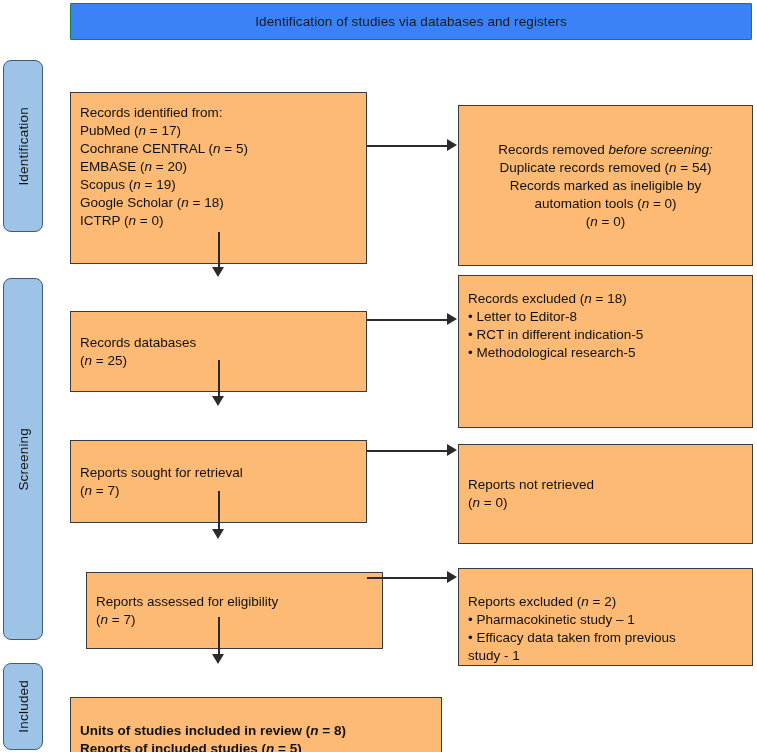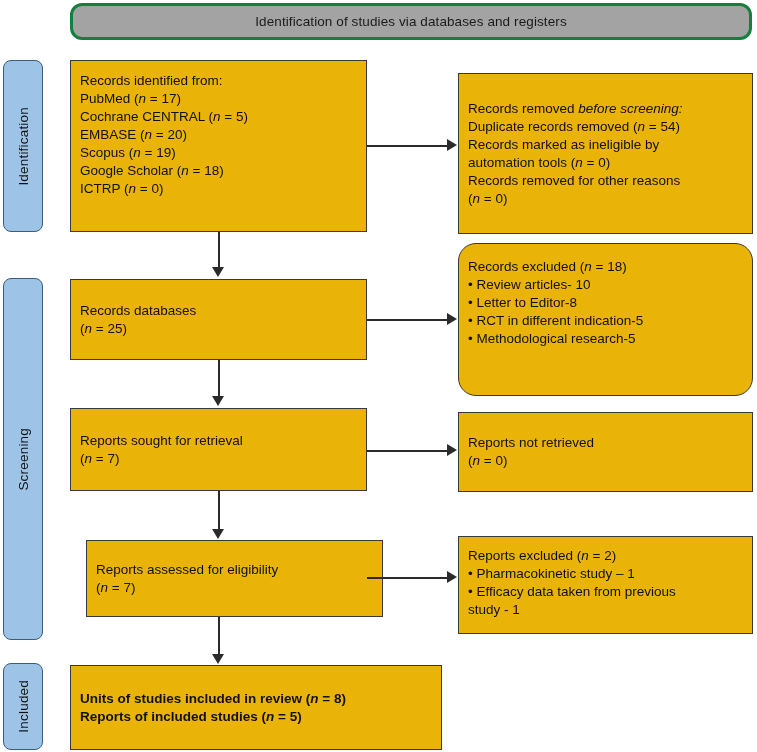--- a/index.html
+++ b/index.html
@@ -19,23 +19,23 @@
     background: #ffffff;
   }
 
   
   .banner {
     position: absolute;
     left: 70px;
     top: 3px;
     width: 682px;
     height: 37px;
-    background: #a3a3a3;
-    border: 3px solid #15803d;
-    border-radius: 12px;
+    background: #3b82f6;
+    border: 1px solid #15803d;
+    border-radius: 1px;
     box-sizing: border-box;
     display: flex;
     align-items: center;
     justify-content: center;
     color: #1a1a1a;
     font-size: 13.5px;
     letter-spacing: 0.1px;
   }
 
   
@@ -59,42 +59,43 @@
     white-space: nowrap;
     letter-spacing: 0.2px;
   }
   #stage-identification { top: 60px;  height: 172px; }
   #stage-screening     { top: 278px; height: 362px; }
   #stage-included      { top: 663px; height: 87px;  }
 
   
   .box {
     position: absolute;
-    background: #eab308;
+    background: #fdba74;
     border: 1.4px solid #3a3a3a;
     box-sizing: border-box;
     display: flex;
     flex-direction: column;
     justify-content: center;
     padding: 0 9px;
     font-size: 13.5px;
     line-height: 18px;
     color: #111111;
+    margin-top: 32px;
   }
   .box .ln { white-space: nowrap; }
   .box i { font-style: italic; }
 
   #box-identified      { left: 70px;  top: 60px;  width: 297px; height: 172px; justify-content: flex-start; padding-top: 11px; }
-  #box-removed         { left: 458px; top: 73px;  width: 295px; height: 161px; }
+  #box-removed         { left: 458px; top: 73px;  width: 295px; height: 161px; align-items: center; }
   #box-screened        { left: 70px;  top: 279px; width: 297px; height: 81px;  }
-  #box-excluded-18     { left: 458px; top: 243px; width: 295px; height: 153px; justify-content: flex-start; padding-top: 14px; border-radius: 18px; }
+  #box-excluded-18     { left: 458px; top: 243px; width: 295px; height: 153px; justify-content: flex-start; padding-top: 14px; }
   #box-sought          { left: 70px;  top: 408px; width: 297px; height: 83px;  }
-  #box-not-retrieved   { left: 458px; top: 412px; width: 295px; height: 80px;  }
+  #box-not-retrieved   { left: 458px; top: 412px; width: 295px; height: 100px;  }
   #box-assessed        { left: 86px;  top: 540px; width: 297px; height: 77px;  }
-  #box-excluded-2      { left: 458px; top: 536px; width: 295px; height: 98px;  justify-content: flex-start; padding-top: 10px; }
+  #box-excluded-2      { left: 458px; top: 536px; width: 295px; height: 98px;  justify-content: flex-end; padding-top: 10px; }
   #box-included        { left: 70px;  top: 665px; width: 372px; height: 85px; font-weight: bold;  }
 
   
   .conn { position: absolute; background: #2b2b2b; }
   .vline { width: 1.6px; }
   .hline { height: 1.6px; }
 
   .arrow-down {
     position: absolute;
     width: 0; height: 0;
@@ -137,32 +138,30 @@
     <div class="ln">Scopus (<i>n</i> = 19)</div>
     <div class="ln">Google Scholar (<i>n</i> = 18)</div>
     <div class="ln">ICTRP (<i>n</i> = 0)</div>
   </div>
 
   <div class="box" id="box-removed">
     <div class="ln">Records removed <i>before screening:</i></div>
     <div class="ln">Duplicate records removed  (<i>n</i> = 54)</div>
     <div class="ln">Records marked as ineligible by</div>
     <div class="ln">automation tools (<i>n</i> = 0)</div>
-    <div class="ln">Records removed for other reasons</div>
     <div class="ln">(<i>n</i> = 0)</div>
   </div>
 
   <div class="box" id="box-screened">
     <div class="ln">Records databases</div>
     <div class="ln">(<i>n</i> = 25)</div>
   </div>
 
   <div class="box" id="box-excluded-18">
     <div class="ln">Records excluded (<i>n</i> = 18)</div>
-    <div class="ln">• Review articles- 10</div>
     <div class="ln">• Letter to Editor-8</div>
     <div class="ln">• RCT in different indication-5</div>
     <div class="ln">• Methodological research-5</div>
   </div>
 
   <div class="box" id="box-sought">
     <div class="ln">Reports sought for retrieval</div>
     <div class="ln">(<i>n</i> = 7)</div>
   </div>
 

